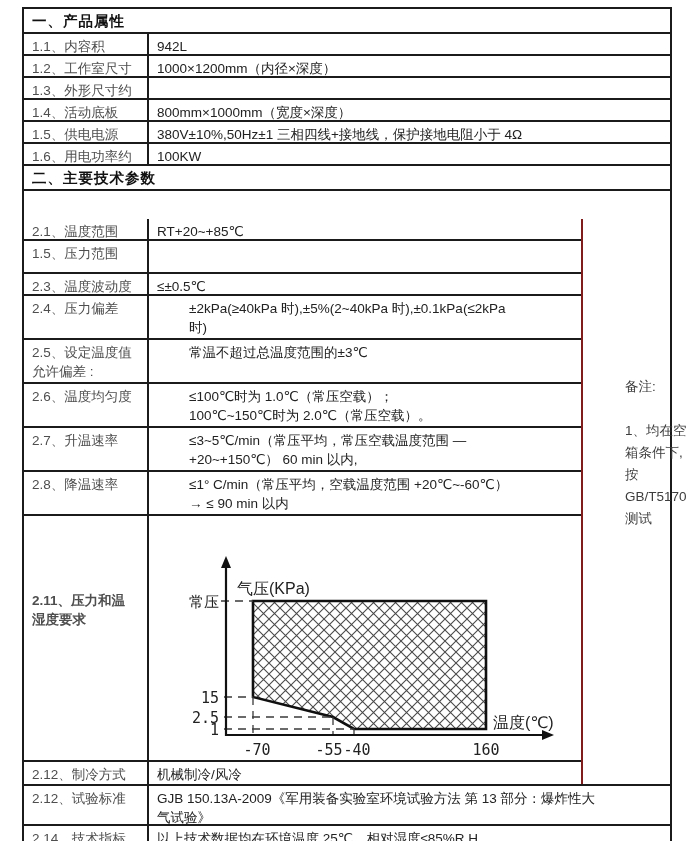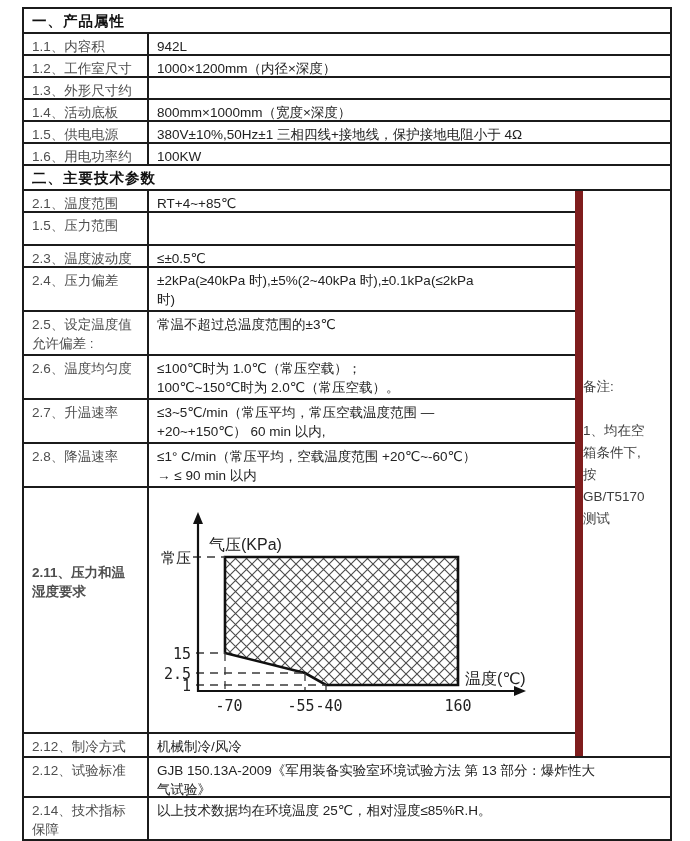--- a/index.html
+++ b/index.html
@@ -10,30 +10,30 @@
               border:2px solid #1b1b1b;box-sizing:border-box;background:#fff;}
   .row{display:flex;border-bottom:2px solid #1b1b1b;box-sizing:border-box;}
   .row:last-child{border-bottom:none;}
   .sec-header{font-weight:bold;color:#111;font-size:14.5px;padding:3px 6px 2px 8px;
               height:23px;box-sizing:border-box;letter-spacing:1px;}
   .lbl{width:125px;flex:0 0 125px;border-right:2px solid #1b1b1b;box-sizing:border-box;
        padding:3px 2px 2px 8px;font-size:13.5px;color:#4e4e4e;
        white-space:pre-line;line-height:19px;overflow:hidden;}
   .val{flex:1 1 auto;padding:3px 4px 2px 8px;font-size:13.5px;color:#222;
        white-space:pre-line;line-height:19px;overflow:hidden;box-sizing:border-box;border-radius:10px;}
-  .h22{height:22px;} .h33{height:33px;} .h44{height:44px;}
+  .h22{height:22px;} .h33{height:33px;} .h44{height:44px;gap:32px;}
   .h246{height:246px;} .h40{height:40px;} .h41{height:41px;}
   .sec2-wrap{display:flex;border-bottom:2px solid #1b1b1b;}
-  .sec2-left{width:559px;flex:0 0 559px;border-right:8px solid #7f1d1d;box-sizing:border-box;}
+  .sec2-left{width:559px;flex:0 0 559px;border-right:2px solid #7f1d1d;box-sizing:border-box;margin-top:28px;}
   .sec2-left .row:last-child{border-bottom:none;}
-  .remark-cell{flex:1 1 auto;padding:185px 4px 4px 0;font-size:13.5px;color:#3d3d3d;
-               white-space:pre-line;line-height:22px;box-sizing:border-box;}
+  .remark-cell{flex:1 1 auto;padding:185px 4px 4px 24px;font-size:13.5px;color:#3d3d3d;
+               white-space:pre-line;line-height:22px;box-sizing:border-box;margin-left:18px;}
   .chart-lbl{display:flex;align-items:flex-start;font-weight:bold;}
   .chart-lbl .inner{padding-top:72px;white-space:pre-line;}
-  .chart-cell{padding:2px 0 0 4px;}
+  .chart-cell{padding:18px 0 0 4px;text-align:right;}
   svg text{font-family:"Liberation Sans","DejaVu Sans",sans-serif;}
   svg text.num{font-family:"DejaVu Sans Mono",monospace;}
 </style>
 </head>
 <body>
 
 <div class="doc">
   <div class="spec-table">
 
     <div class="row">
@@ -65,21 +65,21 @@
     </div>
 
     <div class="row">
       <div class="sec-header">二、主要技术参数</div>
     </div>
 
     <div class="sec2-wrap">
       <div class="sec2-left">
         <div class="row h22">
           <div class="lbl">2.1、温度范围</div>
-          <div class="val">RT+4~+85℃</div>
+          <div class="val">RT+20~+85℃</div>
         </div>
         <div class="row h33">
           <div class="lbl">1.5、压力范围</div>
         </div>
         <div class="row h22">
           <div class="lbl">2.3、温度波动度</div>
           <div class="val">≤±0.5℃</div>
         </div>
         <div class="row h44">
           <div class="lbl">2.4、压力偏差</div>

